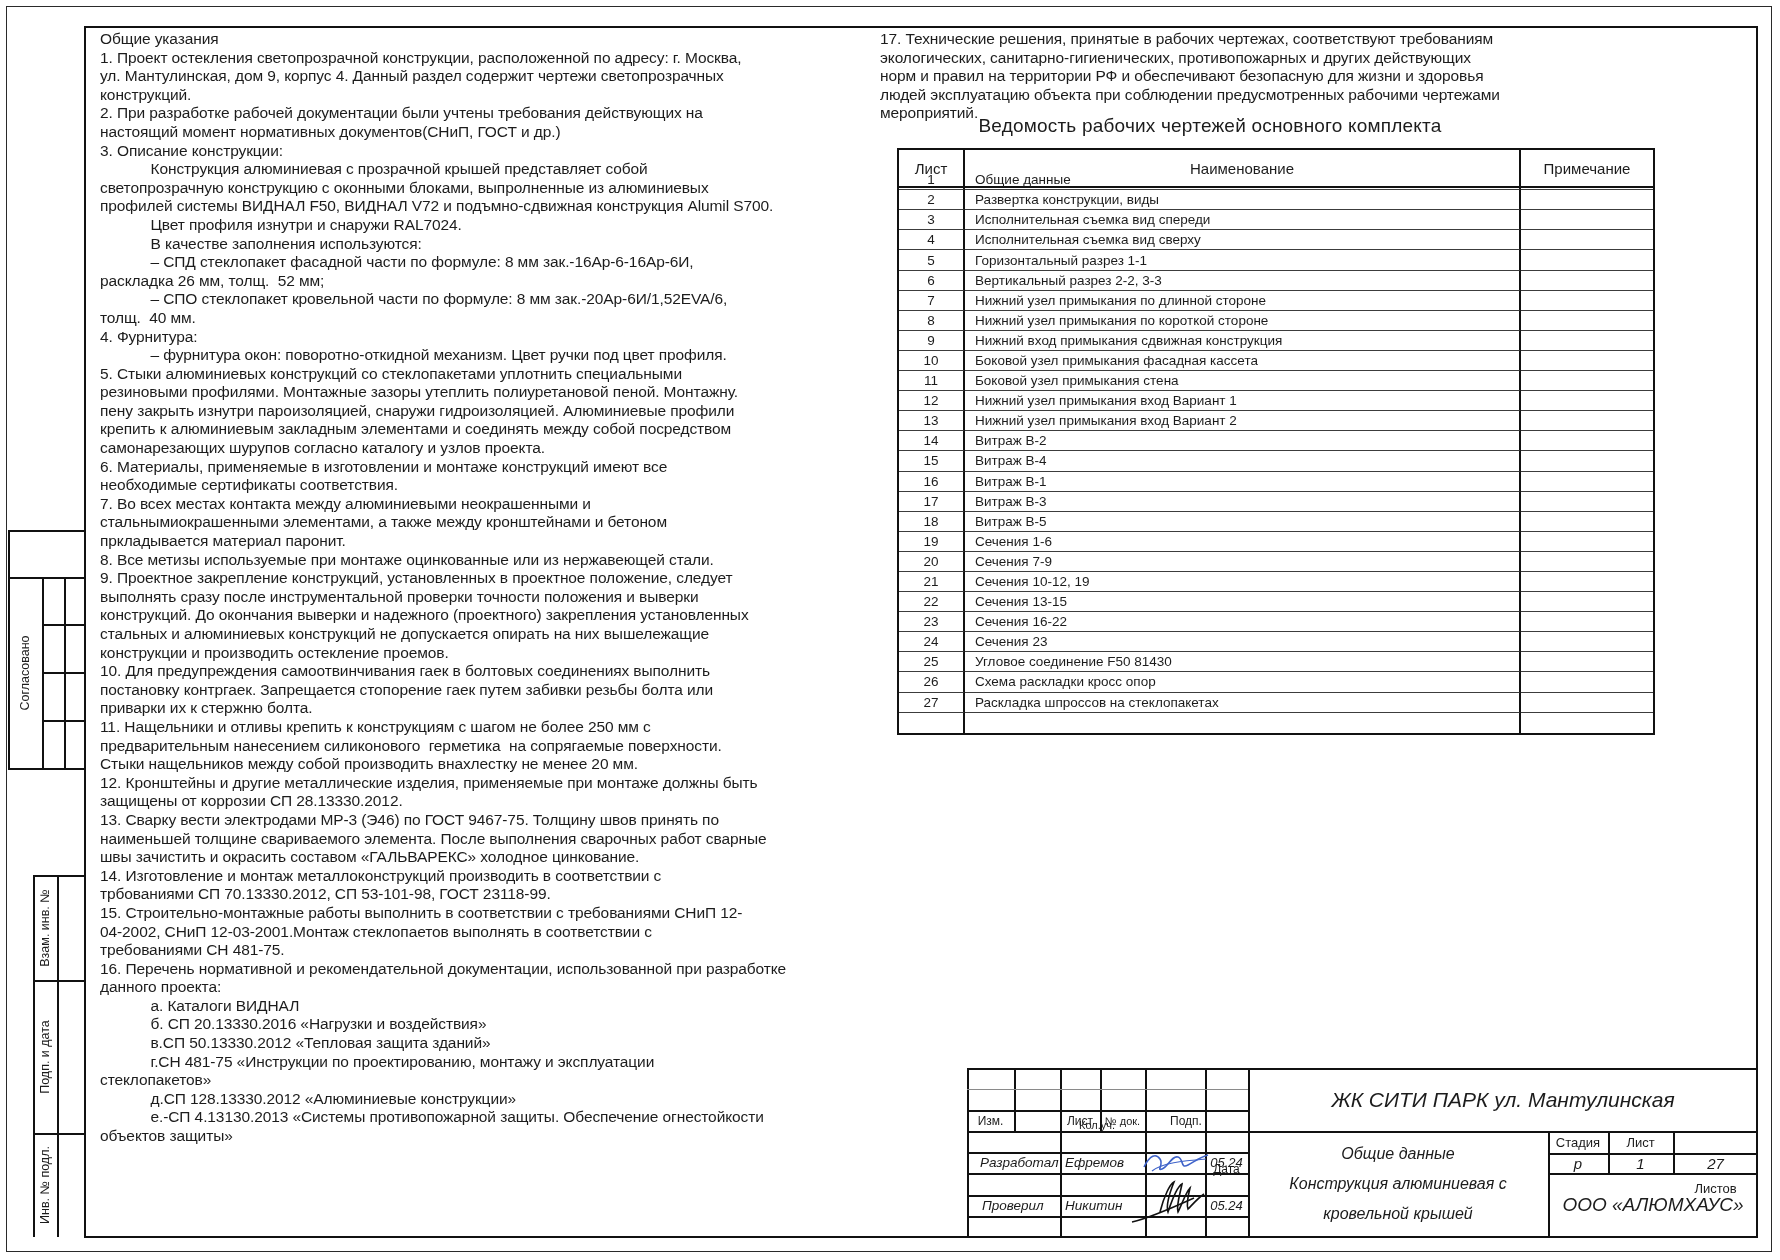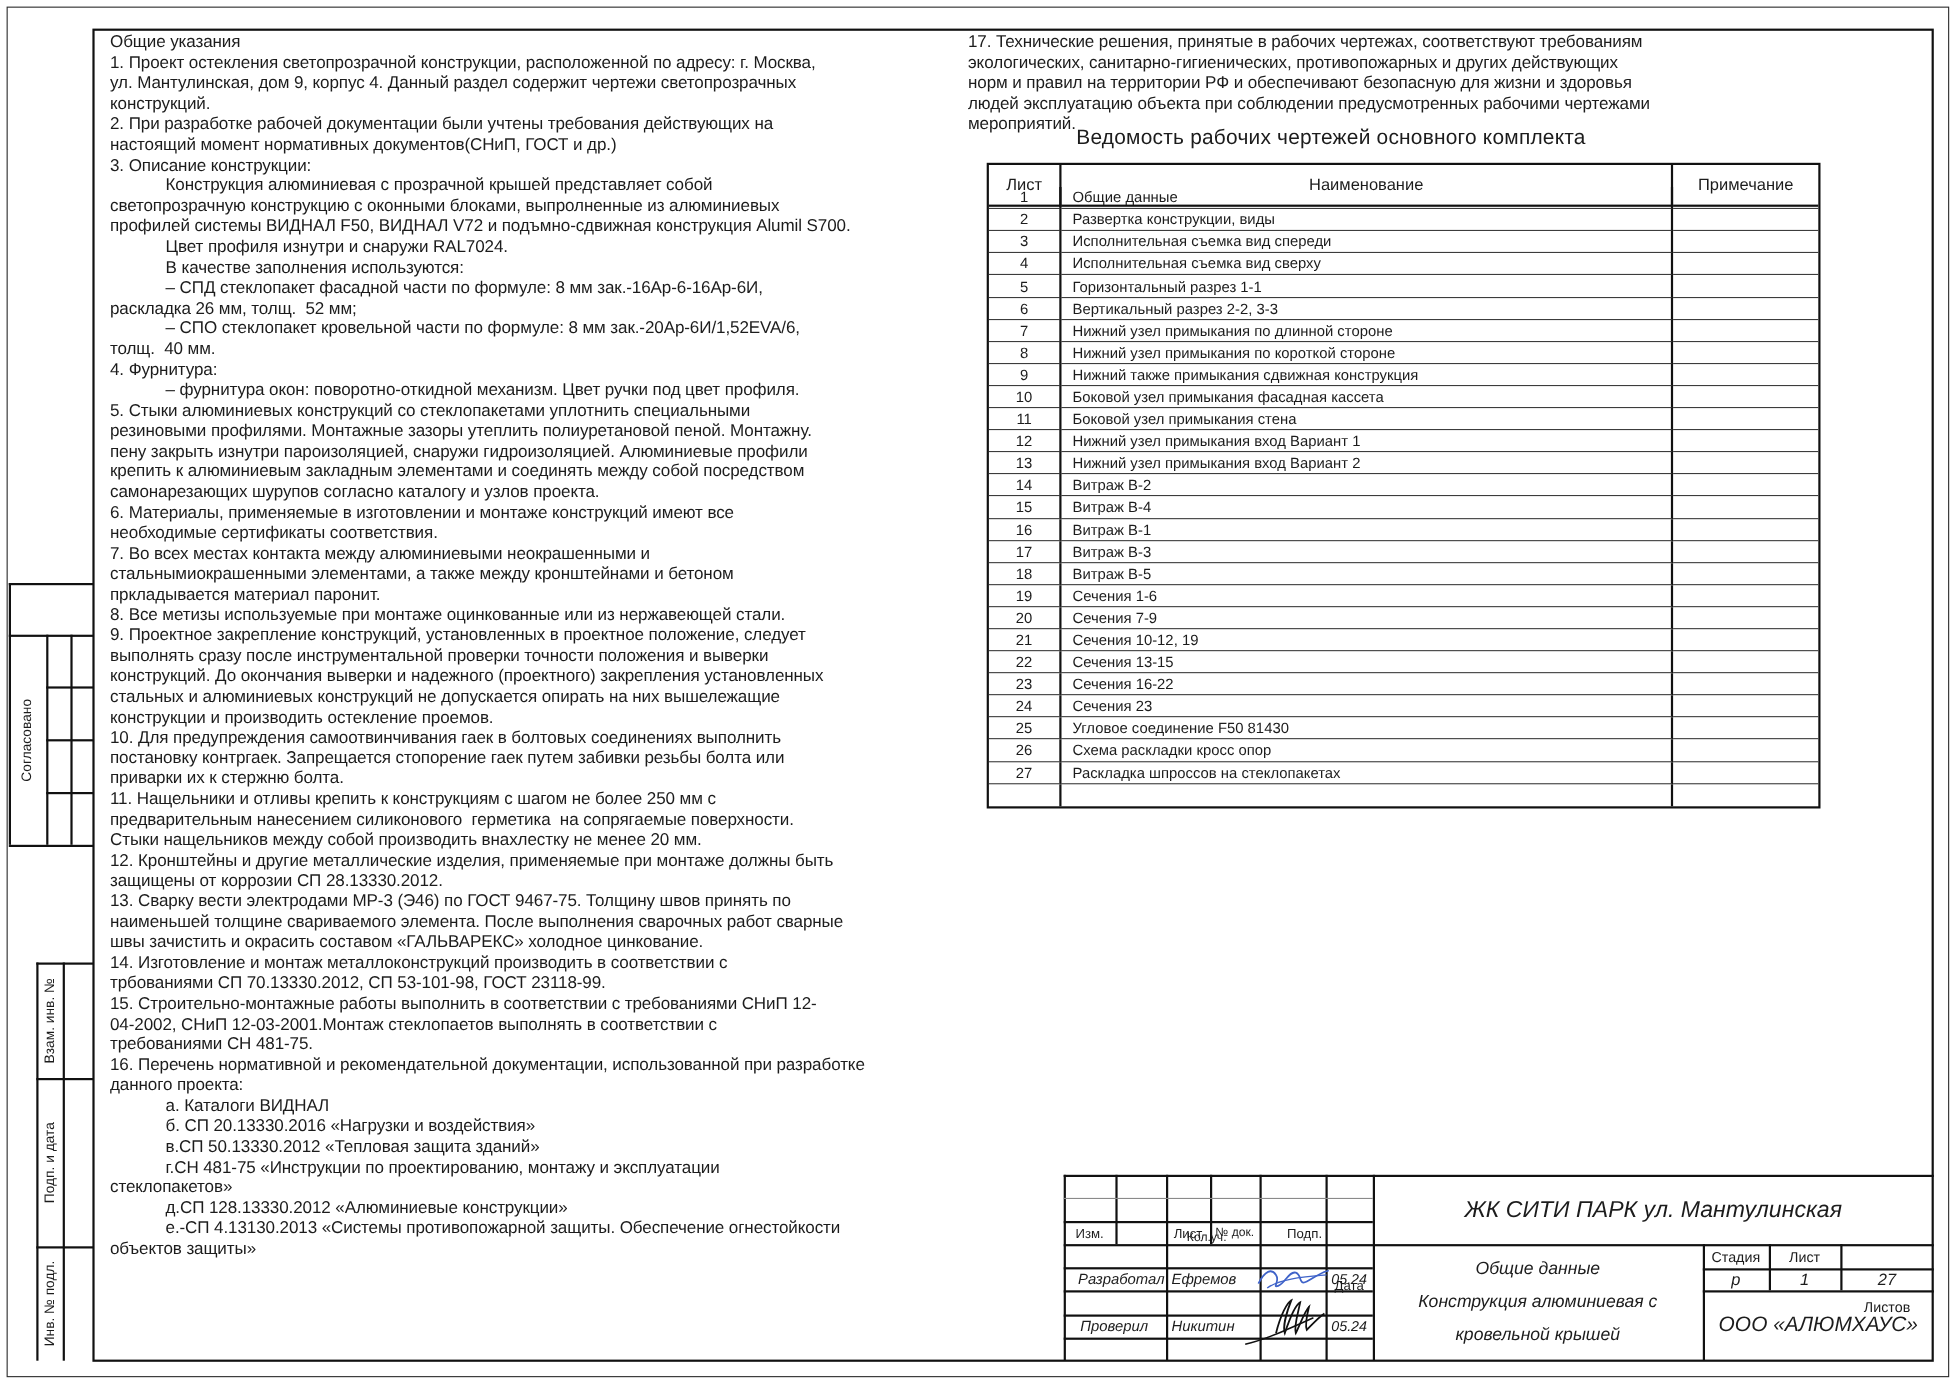--- a/index.html
+++ b/index.html
@@ -133,21 +133,21 @@
       <div class="reg-c reg-num cb1">6</div>
       <div class="reg-c reg-name cb1">Вертикальный разрез 2-2, 3-3</div>
       <div class="reg-c"></div>
       <div class="reg-c reg-num cb1">7</div>
       <div class="reg-c reg-name cb1">Нижний узел примыкания по длинной стороне</div>
       <div class="reg-c"></div>
       <div class="reg-c reg-num cb1">8</div>
       <div class="reg-c reg-name cb1">Нижний узел примыкания по короткой стороне</div>
       <div class="reg-c"></div>
       <div class="reg-c reg-num cb1">9</div>
-      <div class="reg-c reg-name cb1">Нижний также примыкания сдвижная конструкция</div>
+      <div class="reg-c reg-name cb1">Нижний вход примыкания сдвижная конструкция</div>
       <div class="reg-c"></div>
       <div class="reg-c reg-num cb1">10</div>
       <div class="reg-c reg-name cb1">Боковой узел примыкания фасадная кассета</div>
       <div class="reg-c"></div>
       <div class="reg-c reg-num cb1">11</div>
       <div class="reg-c reg-name cb1">Боковой узел примыкания стена</div>
       <div class="reg-c"></div>
       <div class="reg-c reg-num cb1">12</div>
       <div class="reg-c reg-name cb1">Нижний узел примыкания вход Вариант 1</div>
       <div class="reg-c"></div>

